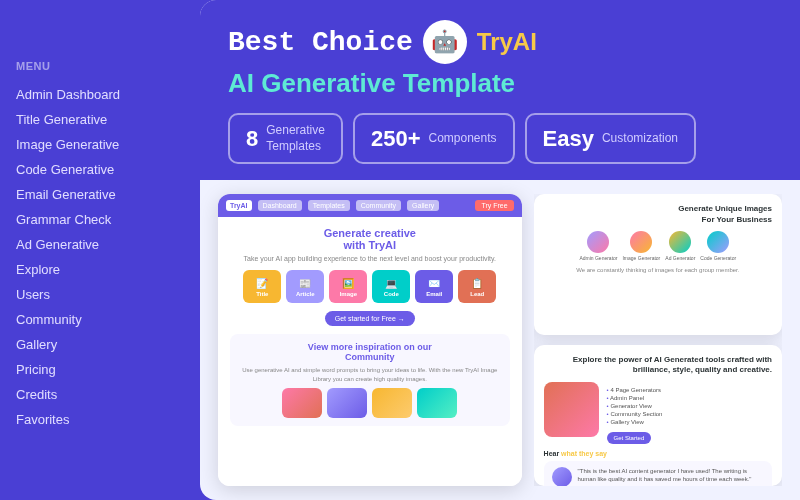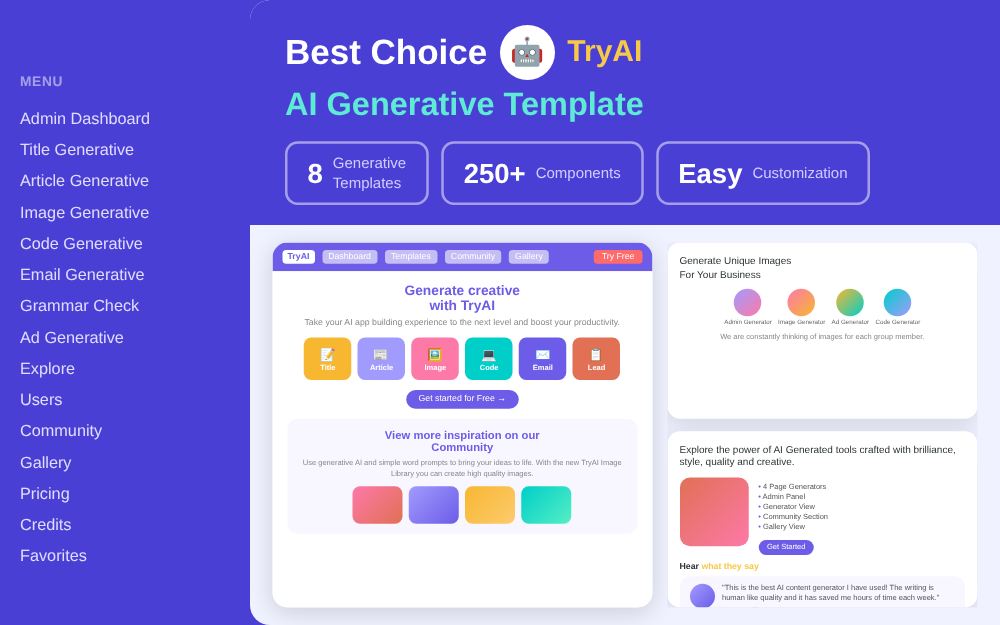--- a/index.html
+++ b/index.html
@@ -50,20 +50,21 @@
     .hero-top {
       display: flex;
       align-items: center;
       gap: 10px;
       margin-bottom: 4px;
     }
     .hero-title-line1 {
       font-size: 28px;
       font-weight: 800;
       color: white;
+      font-family: Liberation Mono, monospace;
     }
     .hero-brand {
       font-size: 24px;
       font-weight: 800;
       color: #f7c948;
     }
     .hero-title-line2 {
       font-size: 26px;
       font-weight: 800;
       color: #5eead4;
@@ -241,23 +242,23 @@
     .preview-right-top, .preview-right-bottom {
       background: white;
       border-radius: 10px;
       box-shadow: 0 4px 16px rgba(0,0,0,0.12);
       padding: 10px;
       flex: 1;
       overflow: hidden;
     }
     .right-section-title {
       font-size: 8px;
-      font-weight: 400;
+      font-weight: 700;
       color: #2d3436;
-      text-align: left;
+      text-align: right;
       margin-bottom: 6px;
       line-height: 1.3;
     }
     .avatars-row {
       display: flex;
       gap: 5px;
       justify-content: center;
       margin-bottom: 5px;
     }
     .avatar-item {
@@ -357,21 +358,20 @@
     }
   </style>
 </head>
 <body>
 
 <div class="sidebar">
   <div style="margin-bottom:10px; font-size:11px; color:rgba(255,255,255,0.5); font-weight:600; letter-spacing:0.5px;margin-top:44px;">MENU</div>
 
 <div class="sidebar-item">Admin Dashboard</div>
     <div class="sidebar-item">Title Generative</div>
-    <div class="sidebar-item">Article Generative</div>
     <div class="sidebar-item">Image Generative</div>
     <div class="sidebar-item">Code Generative</div>
     <div class="sidebar-item">Email Generative</div>
     <div class="sidebar-item">Grammar Check</div>
     <div class="sidebar-item">Ad Generative</div>
     <div class="sidebar-item">Explore</div>
     <div class="sidebar-item">Users</div>
     <div class="sidebar-item">Community</div>
     <div class="sidebar-item">Gallery</div>
     <div class="sidebar-item">Pricing</div>

